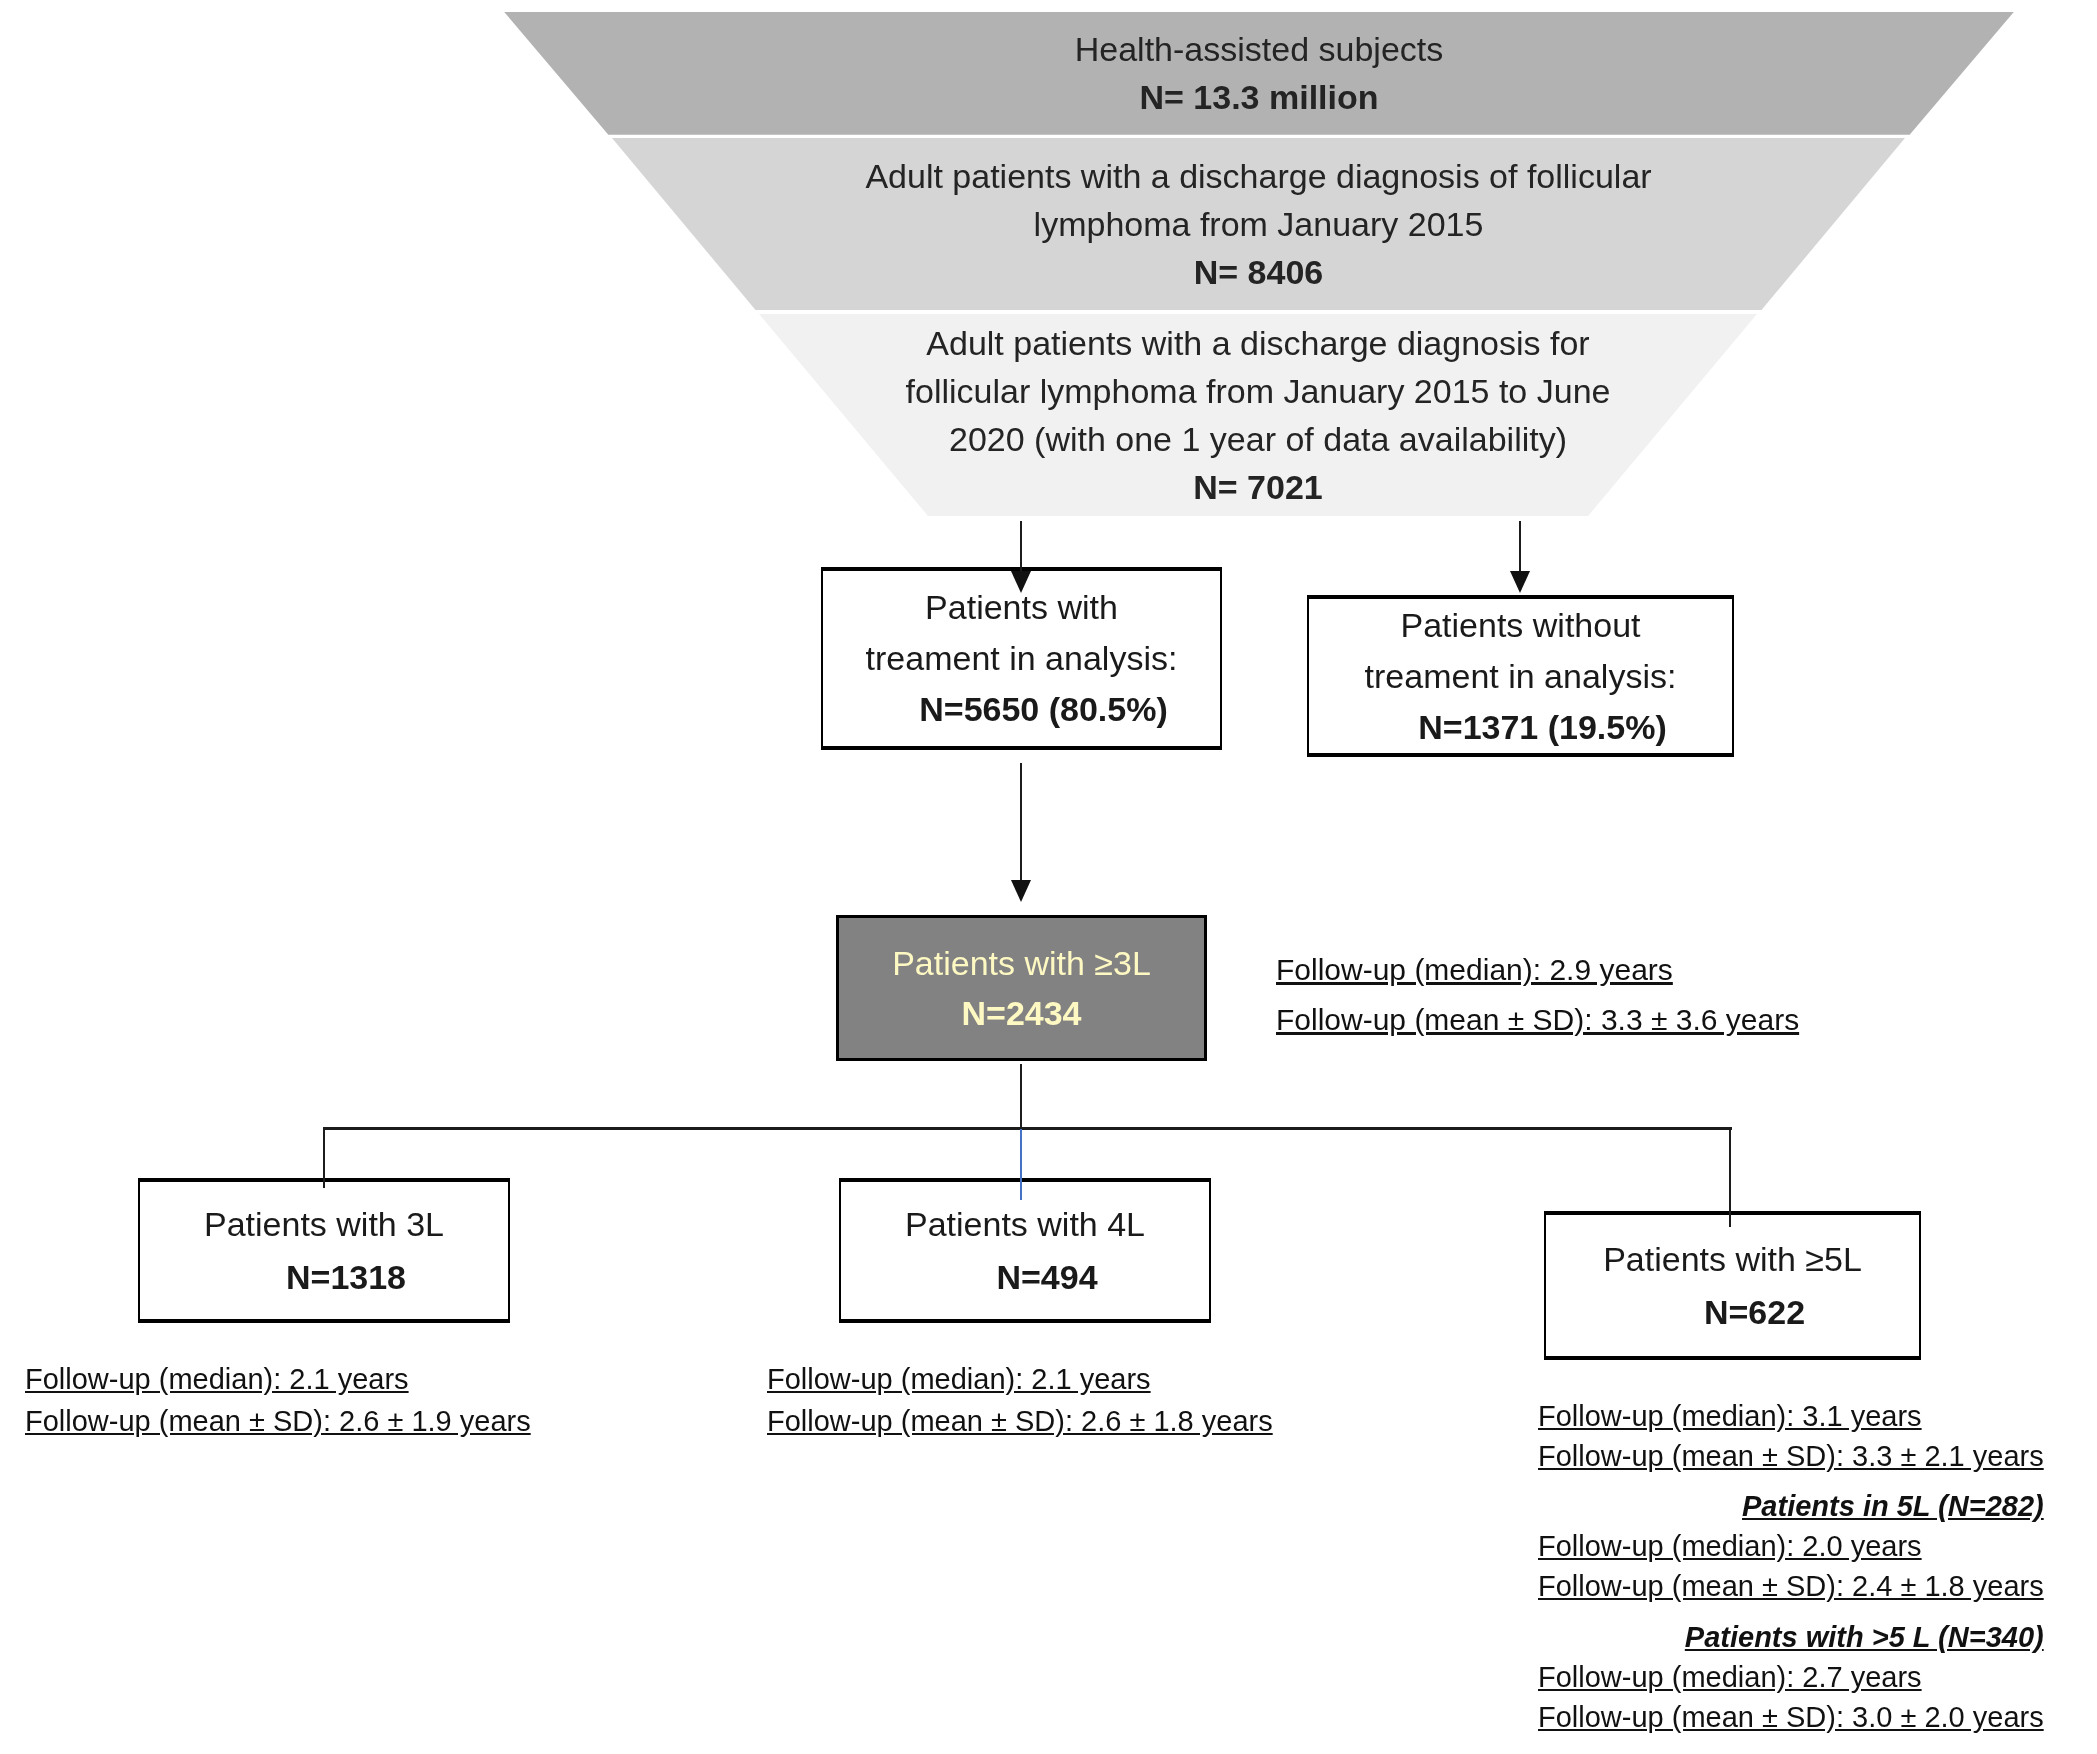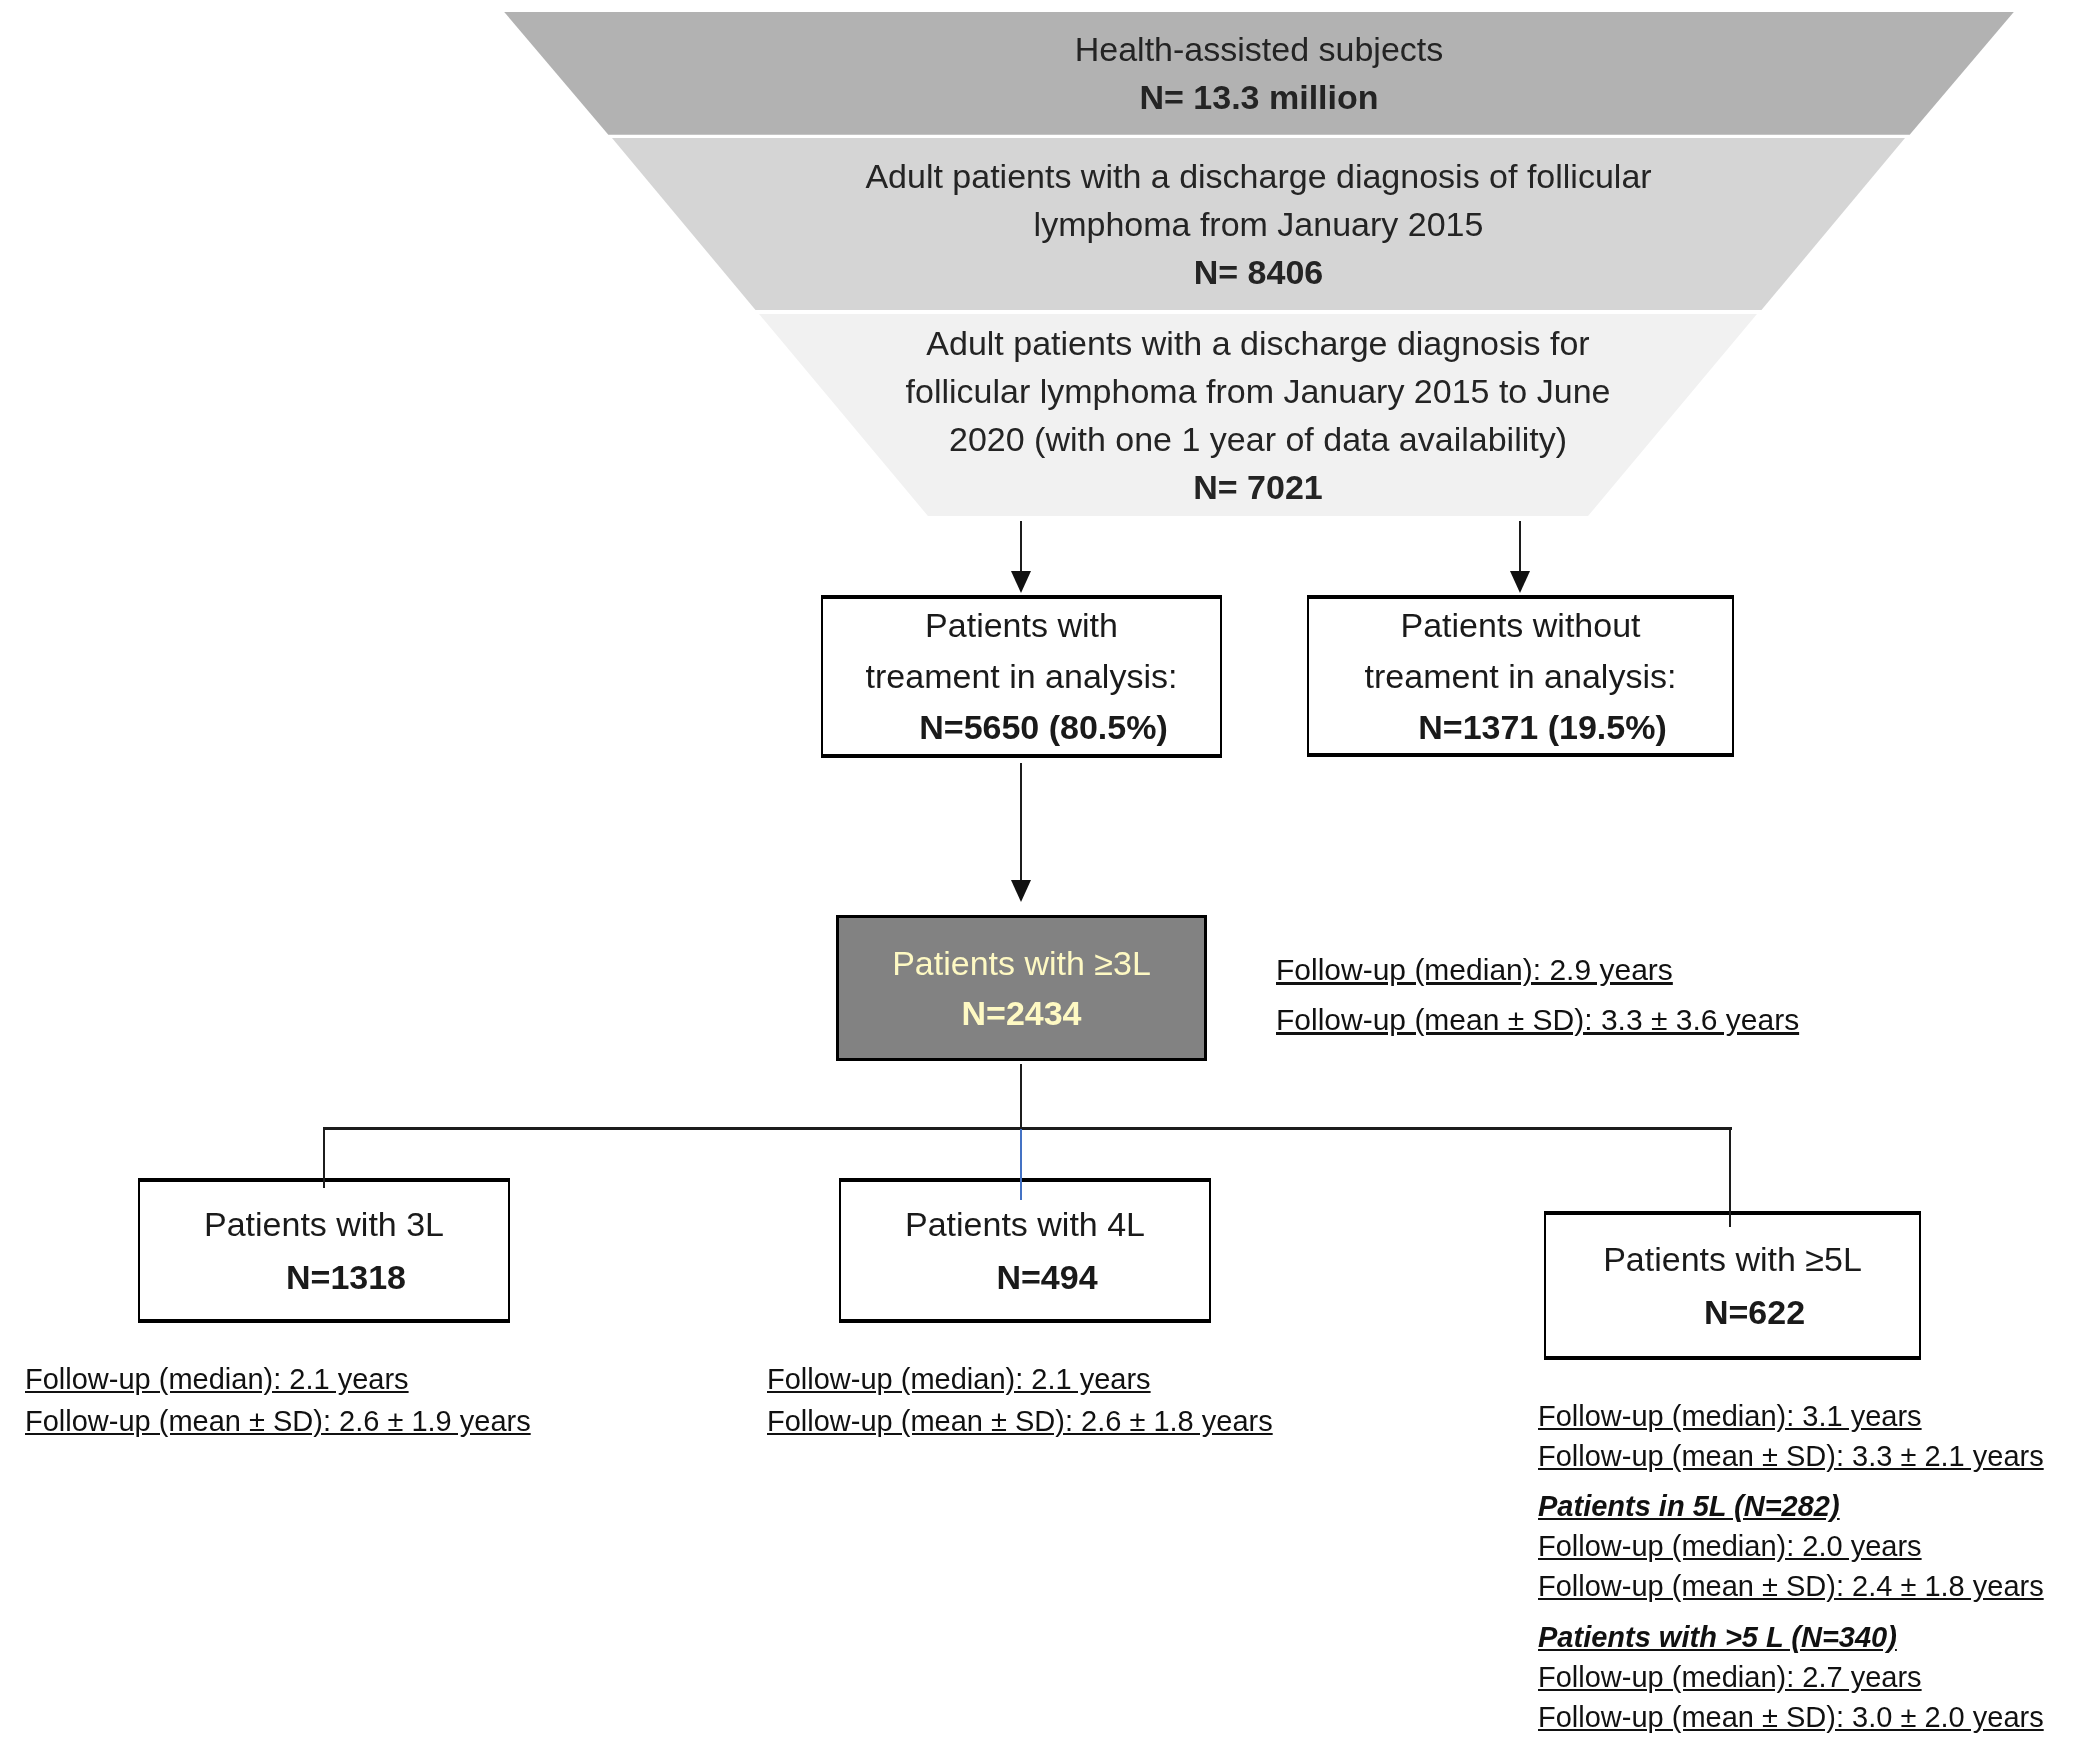--- a/index.html
+++ b/index.html
@@ -47,21 +47,21 @@
     border-left:10.4px solid transparent;
     border-right:10.4px solid transparent;
     border-top:22px solid #111;
   }
   .note{
     position:absolute;
     font-size:29px;line-height:42px;color:#111;
     white-space:nowrap;z-index:3;text-decoration:underline;
   }
   .note-wide{line-height:40px;}
-  .subhead{font-weight:bold;font-style:italic;margin-top:10.4px;}
+  .subhead{font-weight:bold;font-style:italic;margin-top:10.4px;text-align:right;}
 </style>
 </head>
 <body>
 
 <div id="canvas">
 
   <div class="layer" style="left: 504px; top: 11.7px; width: 1510px; height: 123px; clip-path: polygon(0px 0px, 100% 0px, 93.09% 100%, 6.91% 100%); background-color: rgb(178, 178, 178);">
     <div>Health-assisted subjects</div>
     <div class="nline">N= 13.3 million</div>
   </div>
@@ -78,21 +78,21 @@
     <div>2020 (with one 1 year of data availability)</div>
     <div class="nline">N= 7021</div>
   </div>
 
   <div class="vline" style="left:1020px;top:521px;width:2px;height:51px;"></div>
   <div class="arrowhead" style="left:1011px;top:571px;"></div>
 
   <div class="vline" style="left:1519px;top:521px;width:2px;height:51px;"></div>
   <div class="arrowhead" style="left:1510px;top:571px;"></div>
 
-  <div class="flowbox" style="left:821px;top:595px;width:401px;height:163px;justify-content:center;">
+  <div class="flowbox" style="left:821px;top:567px;width:401px;height:183px;justify-content:center;">
     <div>Patients with</div>
     <div>treament in analysis:</div>
     <div class="nline">N=5650 (80.5%)</div>
   </div>
 
   <div class="flowbox" style="left:1307px;top:595px;width:427px;height:162px;">
     <div>Patients without</div>
     <div>treament in analysis:</div>
     <div class="nline">N=1371 (19.5%)</div>
   </div>

